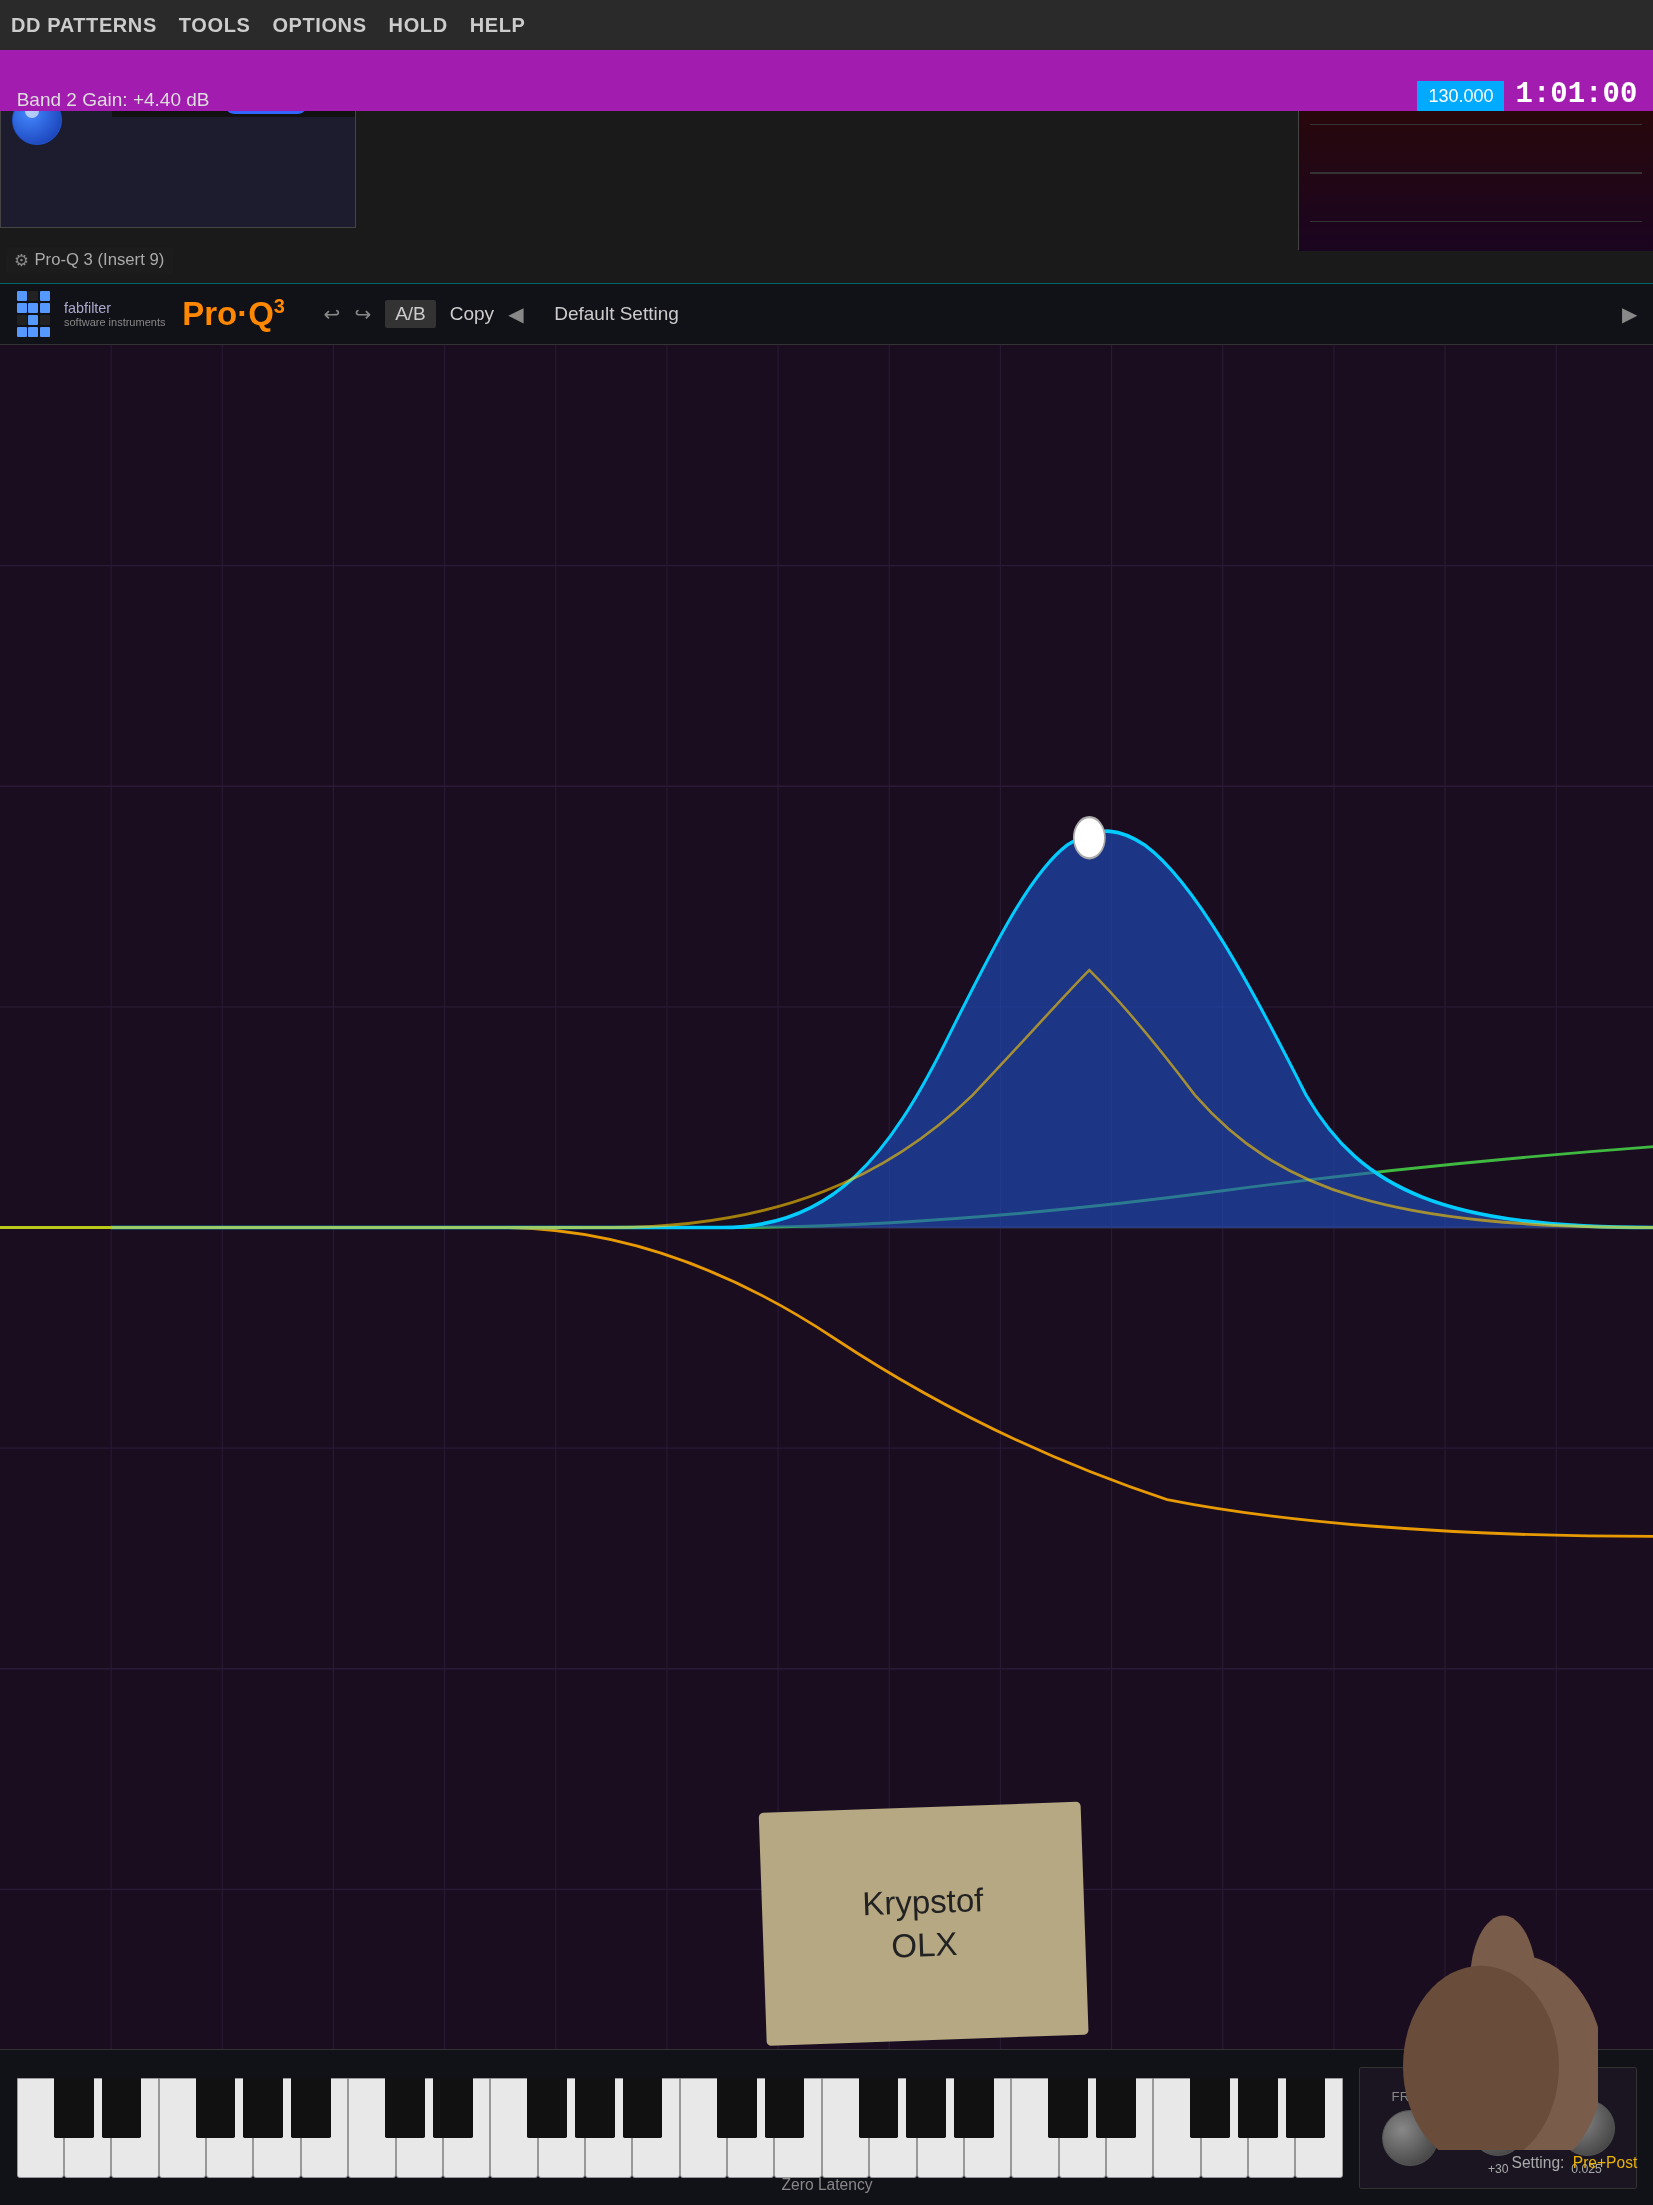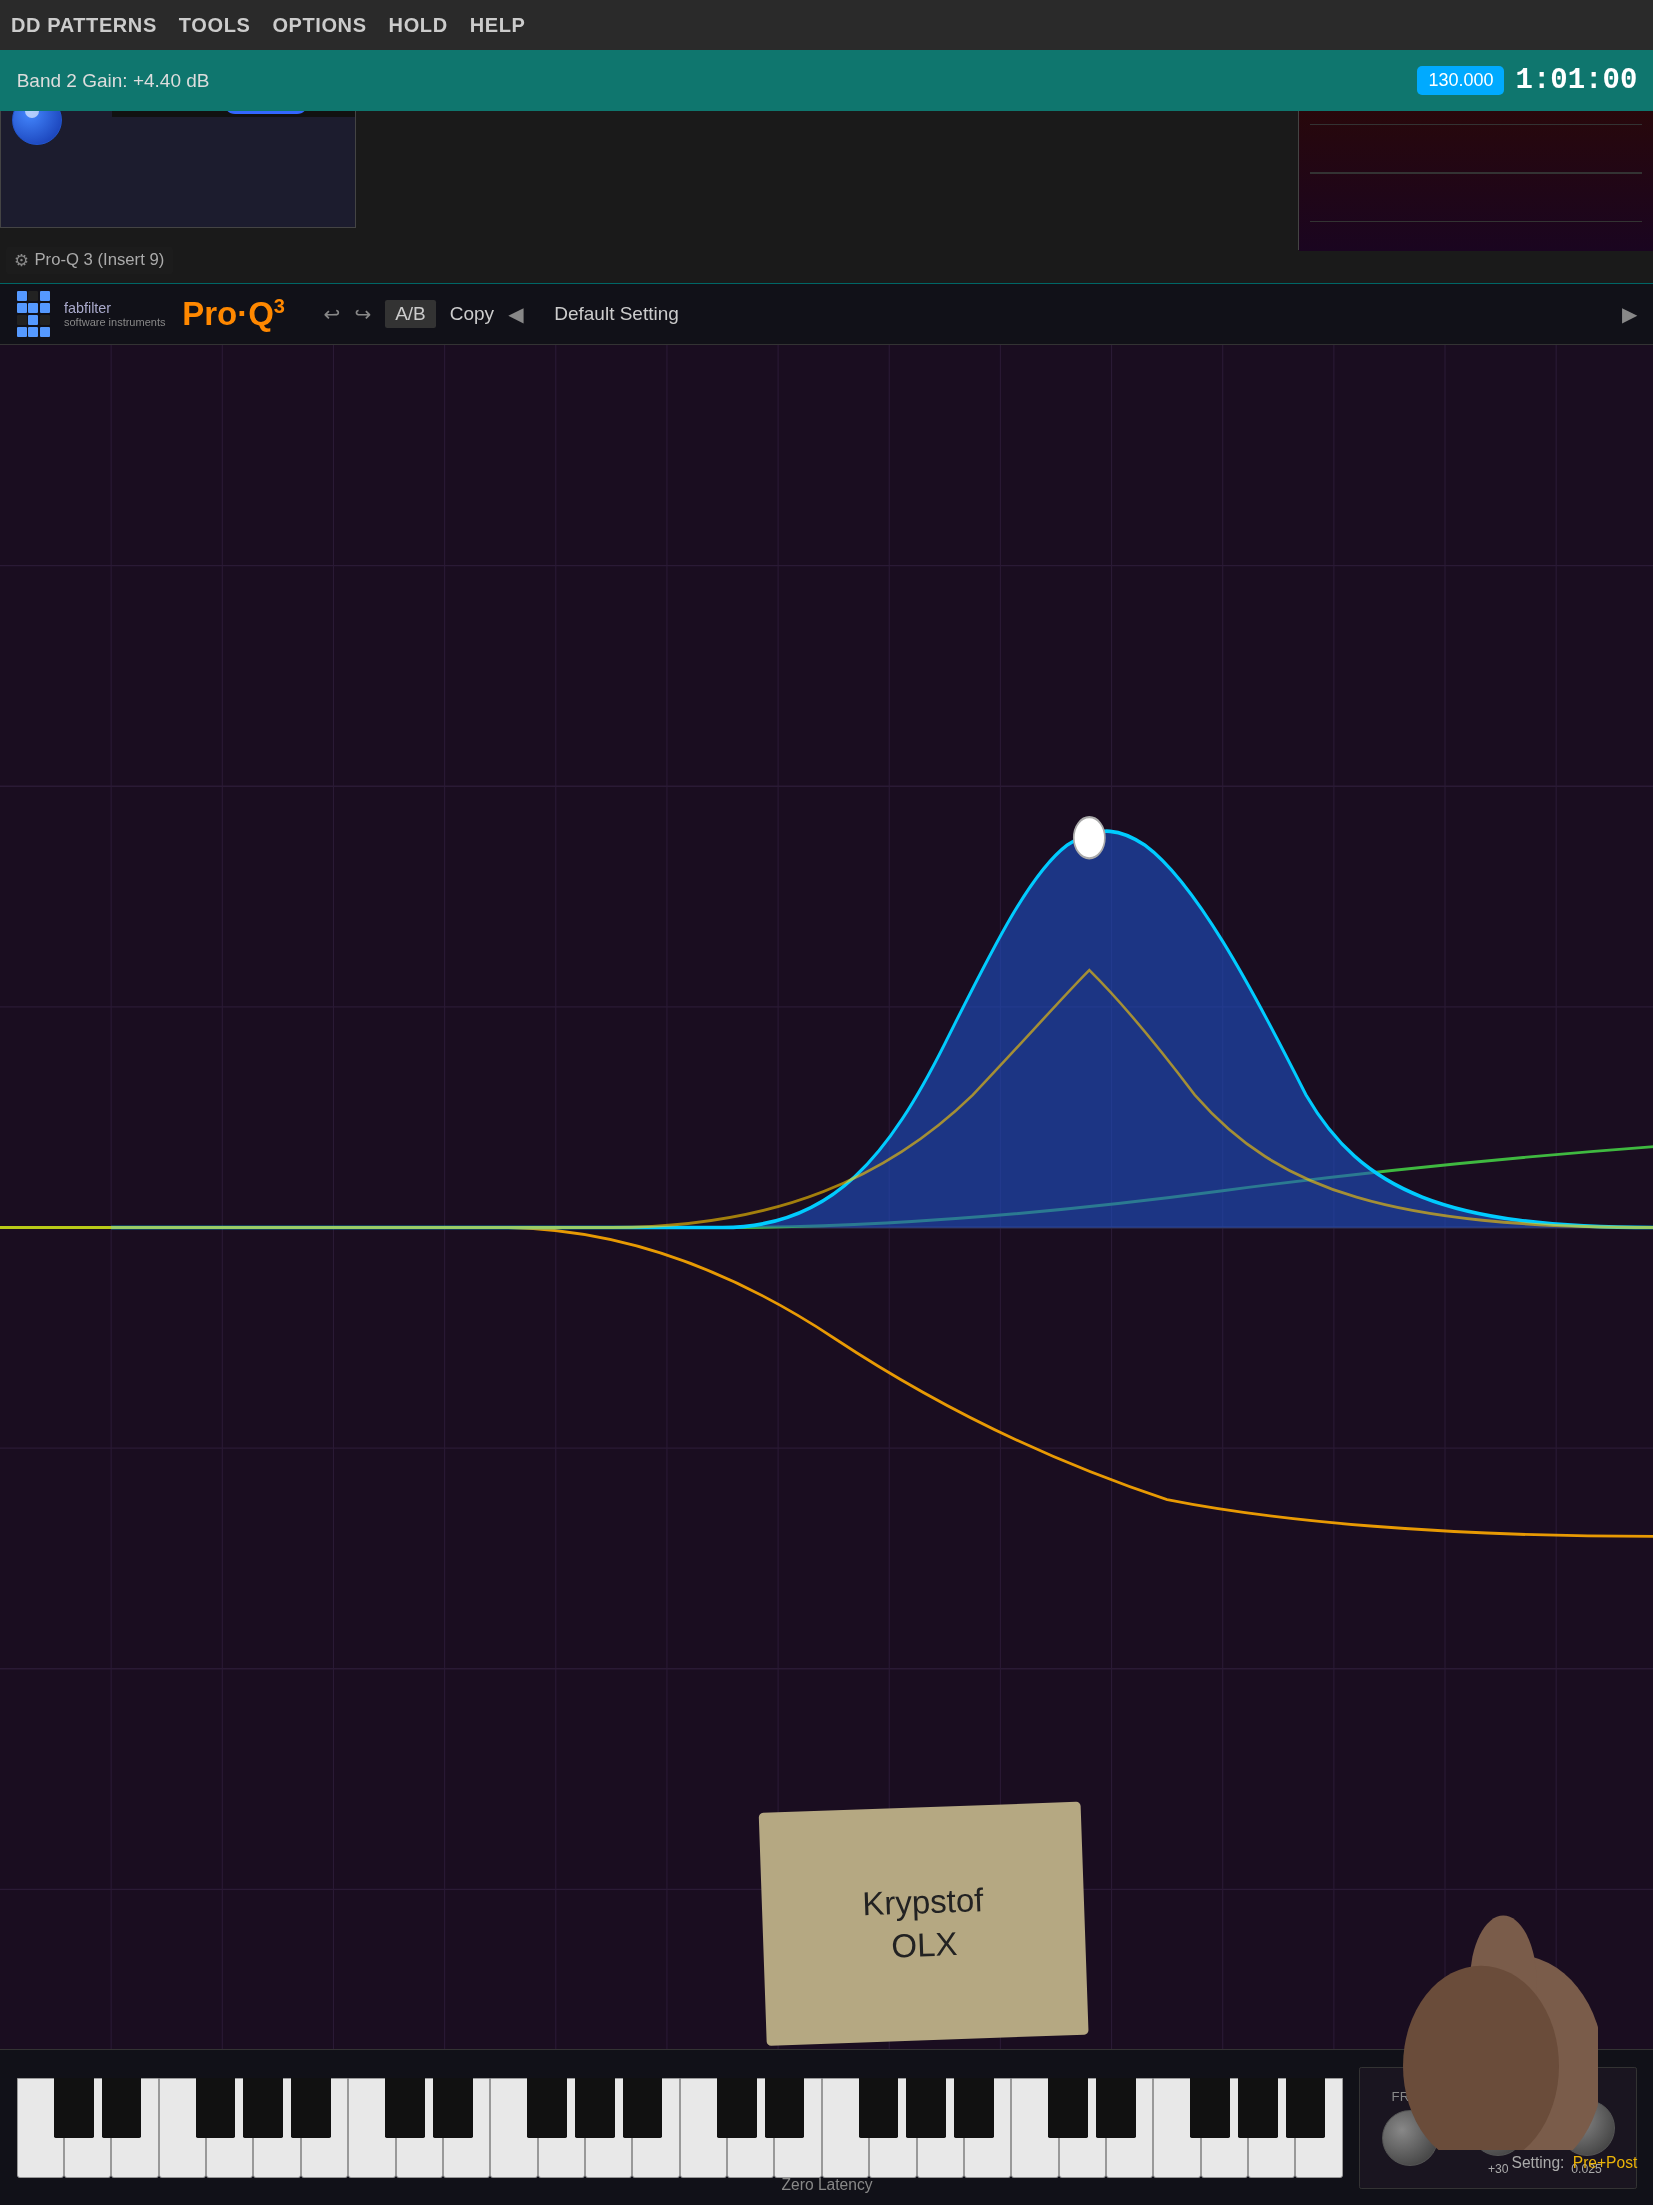--- a/index.html
+++ b/index.html
@@ -33,37 +33,37 @@
       letter-spacing: 0.6px;
     }
 
     
     .transport-bar {
       position: absolute;
       top: 50px;
       left: 0;
       width: 100%;
       height: 61px;
-      background: #0f766e;
-      display: flex;
-      align-items: center;
+      background: #a21caf;
+      display: flex;
+      align-items: flex-end;
       padding: 0 16.7px;
       gap: 11px;
       z-index: 10;
     }
     .band-info {
       color: #ddd;
       font-size: 19px;
     }
     .tempo-box {
       background: #00aaff;
       color: white;
       padding: 4.4px 11px;
       font-size: 18px;
-      border-radius: 5px;
+      border-radius: 0;
       margin-left: auto;
     }
     .time-display {
       color: white;
       font-size: 29px;
       font-weight: bold;
       font-family: 'Courier New', monospace;
     }
 
     

